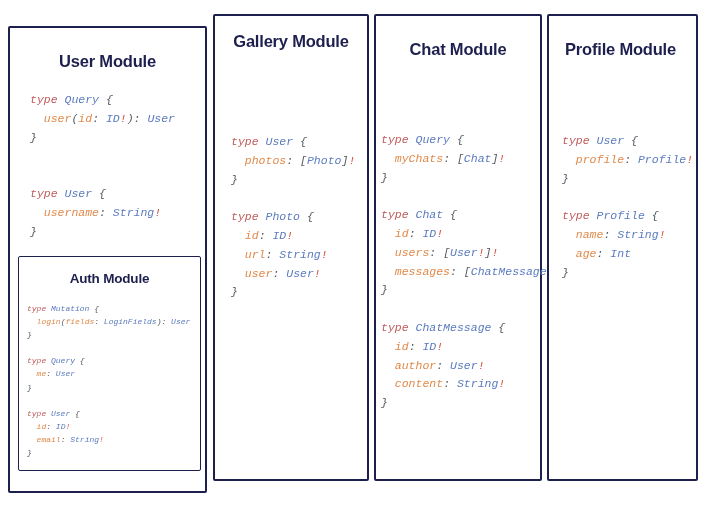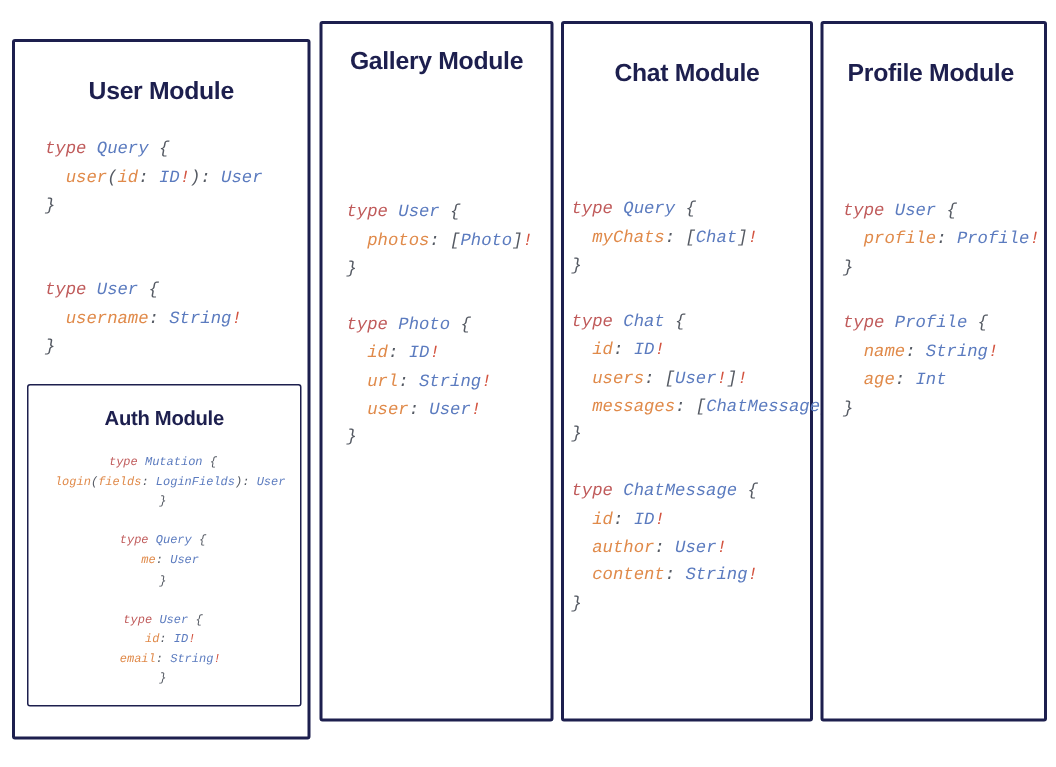--- a/index.html
+++ b/index.html
@@ -82,21 +82,21 @@
   #module-chat   .module-title    { position: absolute; left: 0; right: 0; top: 24px; }
   #module-profile .module-title   { position: absolute; left: 0; right: 4px; top: 24px; }
 
   #code-user    { position: absolute; left: 20px; top: 63px; }
   #code-gallery { position: absolute; left: 16px; top: 117px; }
   #code-chat    { position: absolute; left: 5px;  top: 115px; }
   #code-profile { position: absolute; left: 13px; top: 116px; }
 
   #subpanel-auth { left: 8px; top: 228px; width: 183px; height: 215px; }
   #subpanel-auth .module-title { position: absolute; left: 0; right: 0; top: 14px; }
-  #code-auth { position: absolute; left: 8px; top: 45px; text-align: center; }
+  #code-auth { position: absolute; left: 8px; top: 45px; }
 </style>
 </head>
 <body>
 
 <div class="canvas">
 
   <div class="module" id="module-user">
     <div class="module-title">User Module</div>
     <div class="code" id="code-user"><div><span class="k-type">type</span><span> </span><span class="k-name">Query</span><span class="k-punct"> {</span></div><div><span>  </span><span class="k-field">user</span><span class="k-punct">(</span><span class="k-field">id</span><span class="k-punct">: </span><span class="k-name">ID</span><span class="k-bang">!</span><span class="k-punct">)</span><span class="k-punct">: </span><span class="k-name">User</span></div><div><span class="k-punct">}</span></div><div>&nbsp;</div><div>&nbsp;</div><div><span class="k-type">type</span><span> </span><span class="k-name">User</span><span class="k-punct"> {</span></div><div><span>  </span><span class="k-field">username</span><span class="k-punct">: </span><span class="k-name">String</span><span class="k-bang">!</span></div><div><span class="k-punct">}</span></div></div>
 

